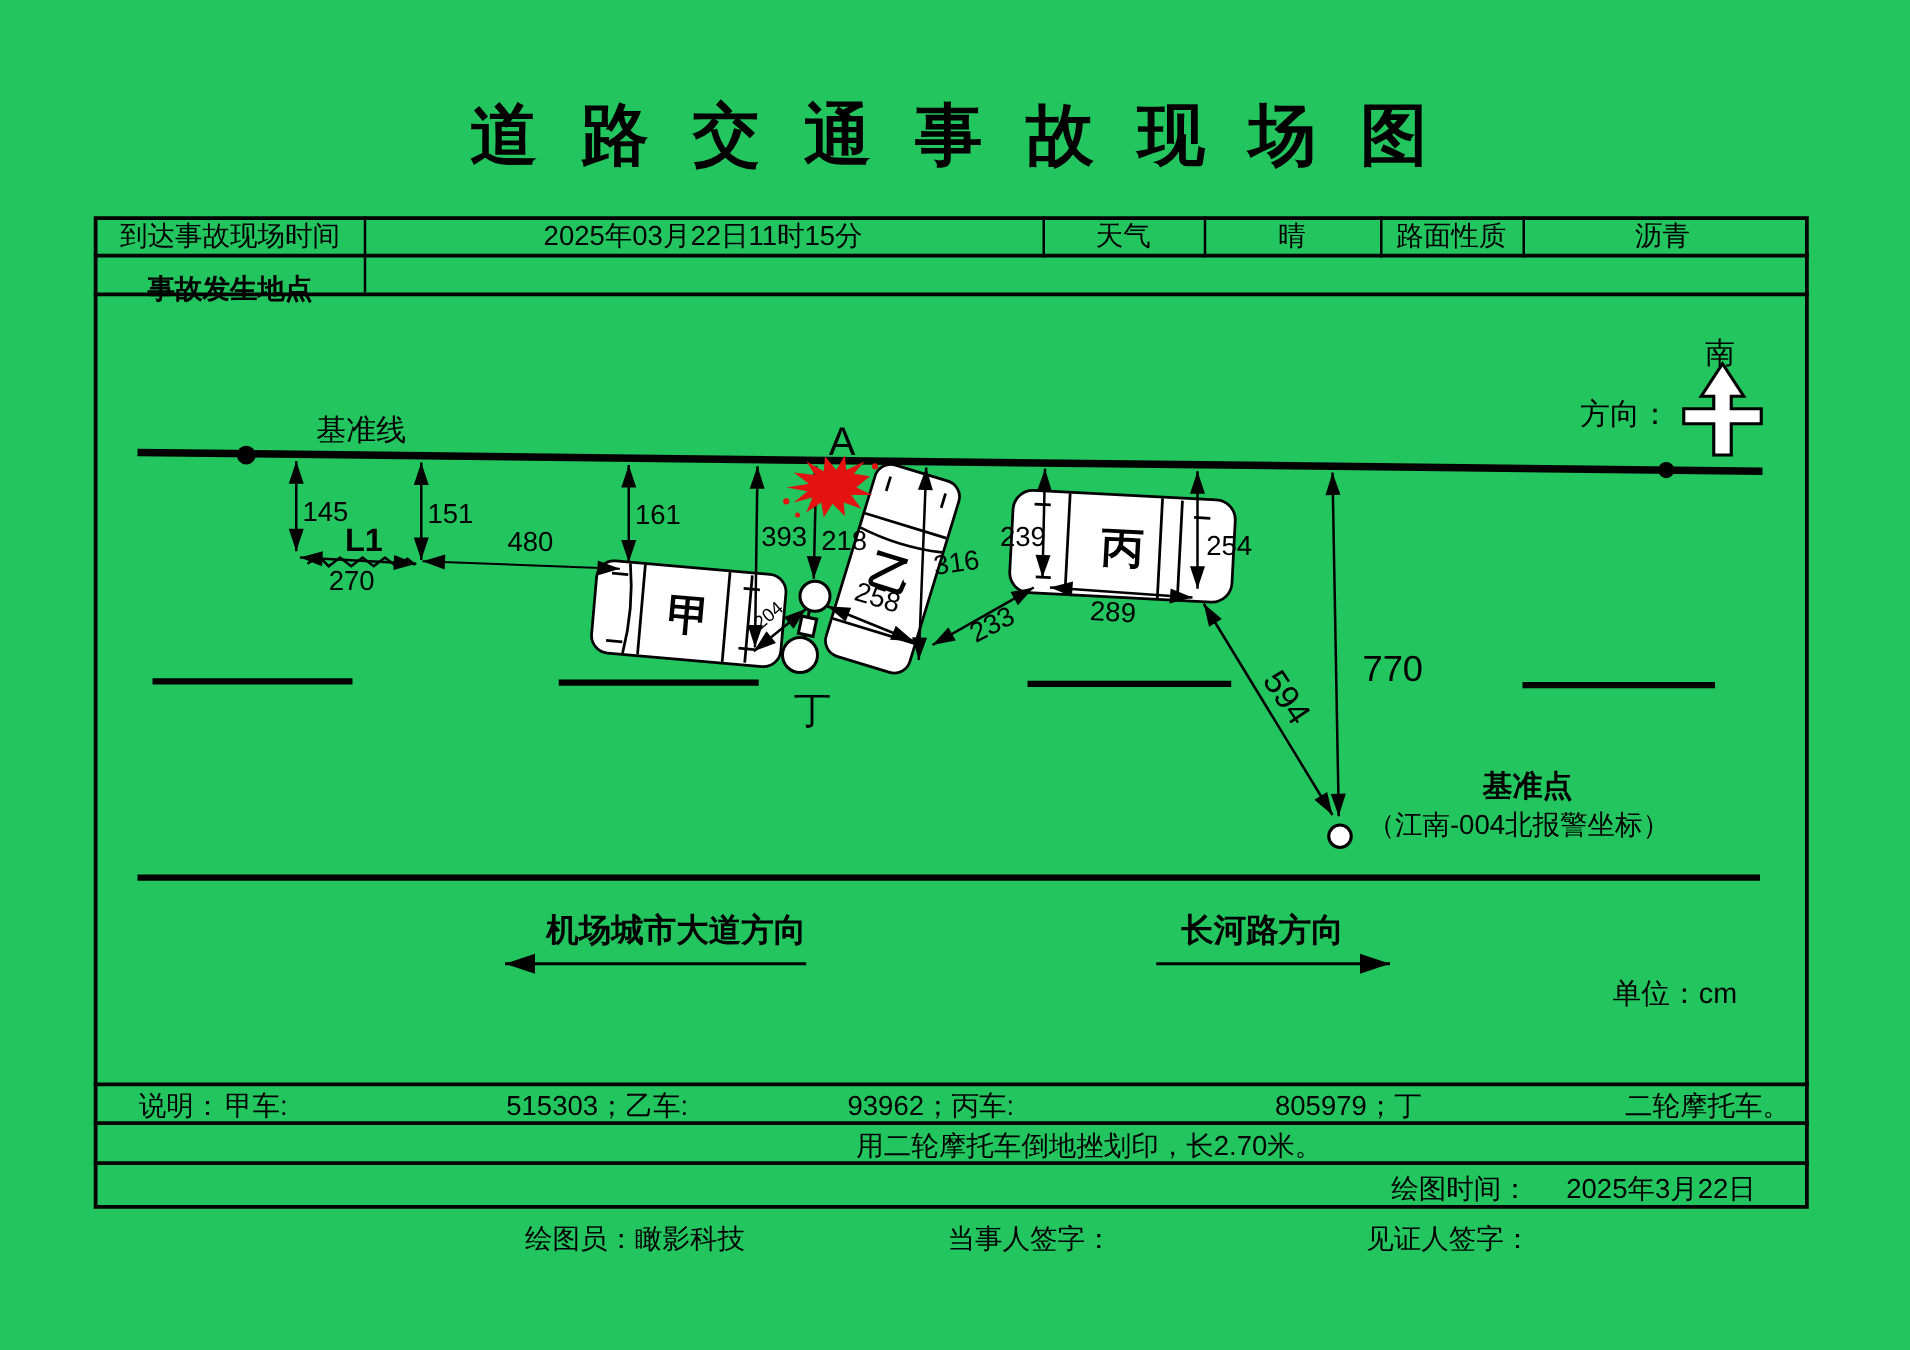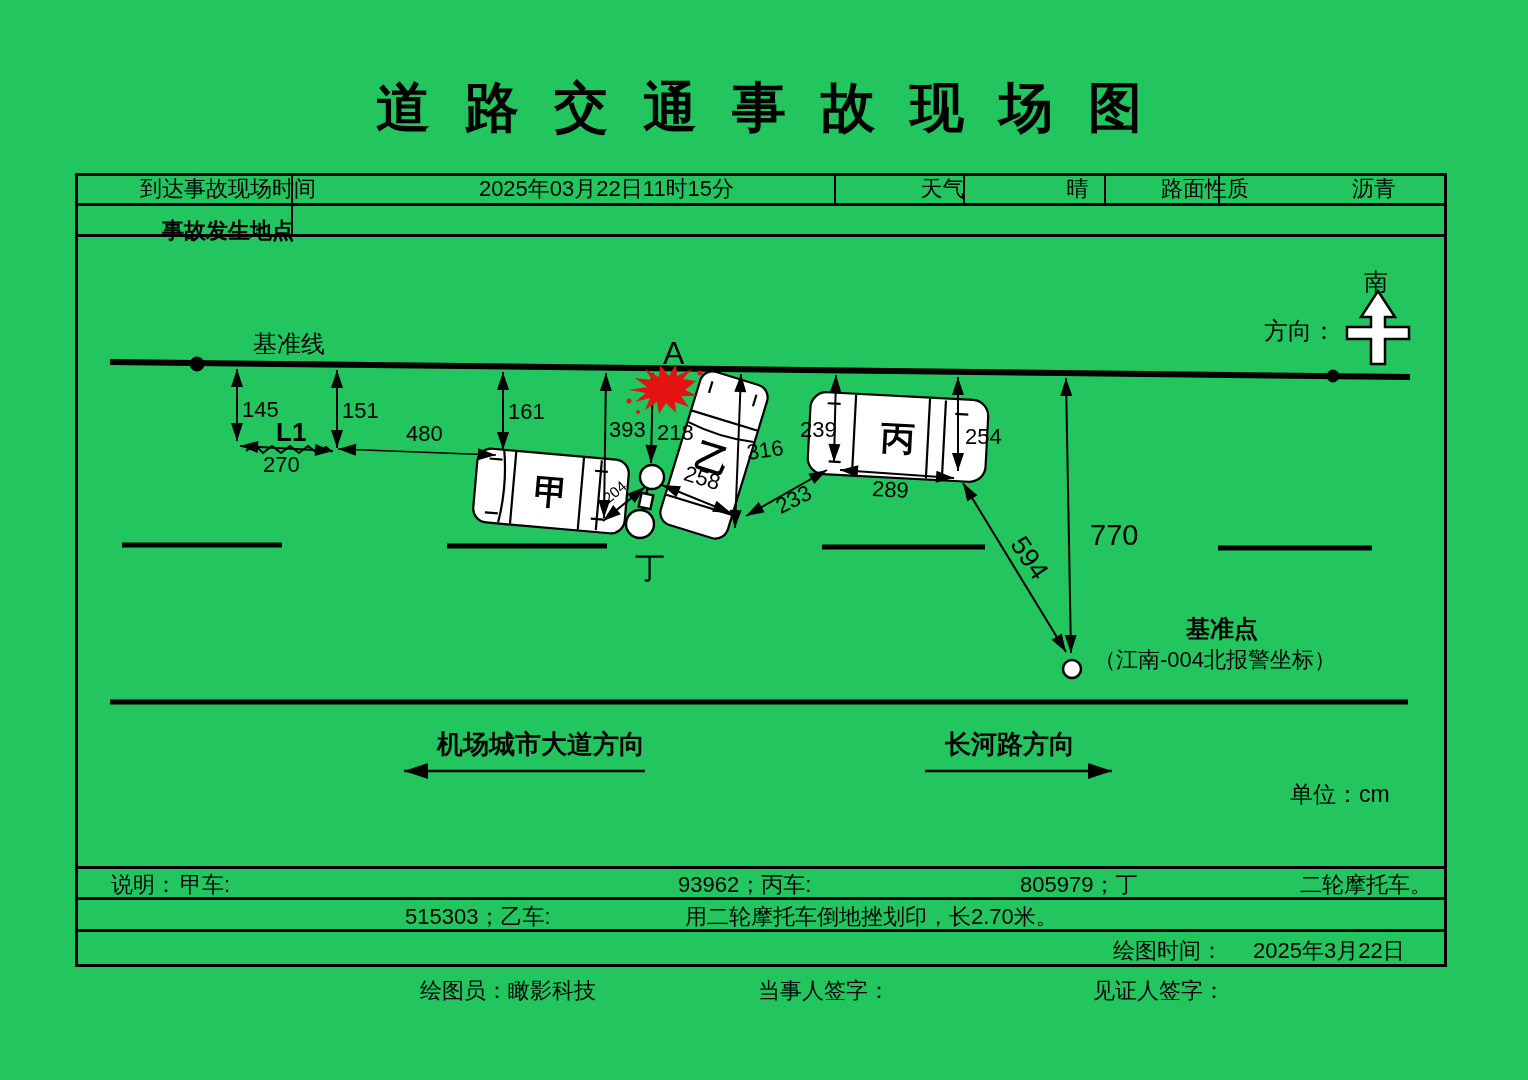--- a/index.html
+++ b/index.html
@@ -3,21 +3,21 @@
 <meta charset="utf-8">
 <style>
   html,body{margin:0;padding:0;background:#888;}
   .page{position:relative;width:1528px;height:1080px;background:#22c55e;overflow:hidden;
         font-family:"Liberation Sans", sans-serif;color:#000;}
   .title{position:absolute;left:0;top:72px;width:100%;text-align:center;
          font-size:54px;font-weight:bold;letter-spacing:10px;white-space:nowrap;}
   .box{position:absolute;border:3px solid #000;}
   .hline{position:absolute;background:#000;height:3px;}
   .vline{position:absolute;background:#000;width:2px;}
-  .cell{position:absolute;font-size:22px;display:flex;align-items:center;white-space:nowrap;padding-left:44px;}
+  .cell{position:absolute;font-size:22px;display:flex;align-items:center;white-space:nowrap;}
   .cell.center{justify-content:center;}
   svg{position:absolute;left:0;top:0;}
   svg text{font-family:"Liberation Sans", sans-serif;fill:#000;}
   .frag{position:absolute;font-size:22px;white-space:nowrap;}
 </style>
 </head>
 <body>
 
 <div class="page">
 
@@ -173,21 +173,21 @@
     <text x="1222" y="637" font-size="24" font-weight="bold" text-anchor="middle">基准点</text>
     <text x="1215" y="667" font-size="22" text-anchor="middle">（江南-004北报警坐标）</text>
 
     <text x="541" y="753" font-size="26" font-weight="bold" text-anchor="middle">机场城市大道方向</text>
     <text x="1010" y="753" font-size="26" font-weight="bold" text-anchor="middle">长河路方向</text>
     <text x="1290" y="802" font-size="23">单位：cm</text>
   </svg>
 
   <div class="frag" style="left:95px;top:870px;margin-left:16px;">说明：</div>
   <div class="frag" style="left:180px;top:870px;">甲车:</div>
-  <div class="frag" style="left:405px;top:870px;margin-top:32px;">515303；乙车:</div>
+  <div class="frag" style="left:405px;top:870px;">515303；乙车:</div>
   <div class="frag" style="left:678px;top:870px;">93962；丙车:</div>
   <div class="frag" style="left:1020px;top:870px;">805979；丁</div>
   <div class="frag" style="left:1300px;top:870px;">二轮摩托车。</div>
 
   <div class="frag" style="left:685px;top:902px;">用二轮摩托车倒地挫划印，长2.70米。</div>
 
   <div class="frag" style="left:1113px;top:936px;">绘图时间：</div>
   <div class="frag" style="left:1253px;top:936px;">2025年3月22日</div>
 
   <div class="frag" style="left:420px;top:976px;">绘图员：瞰影科技</div>

